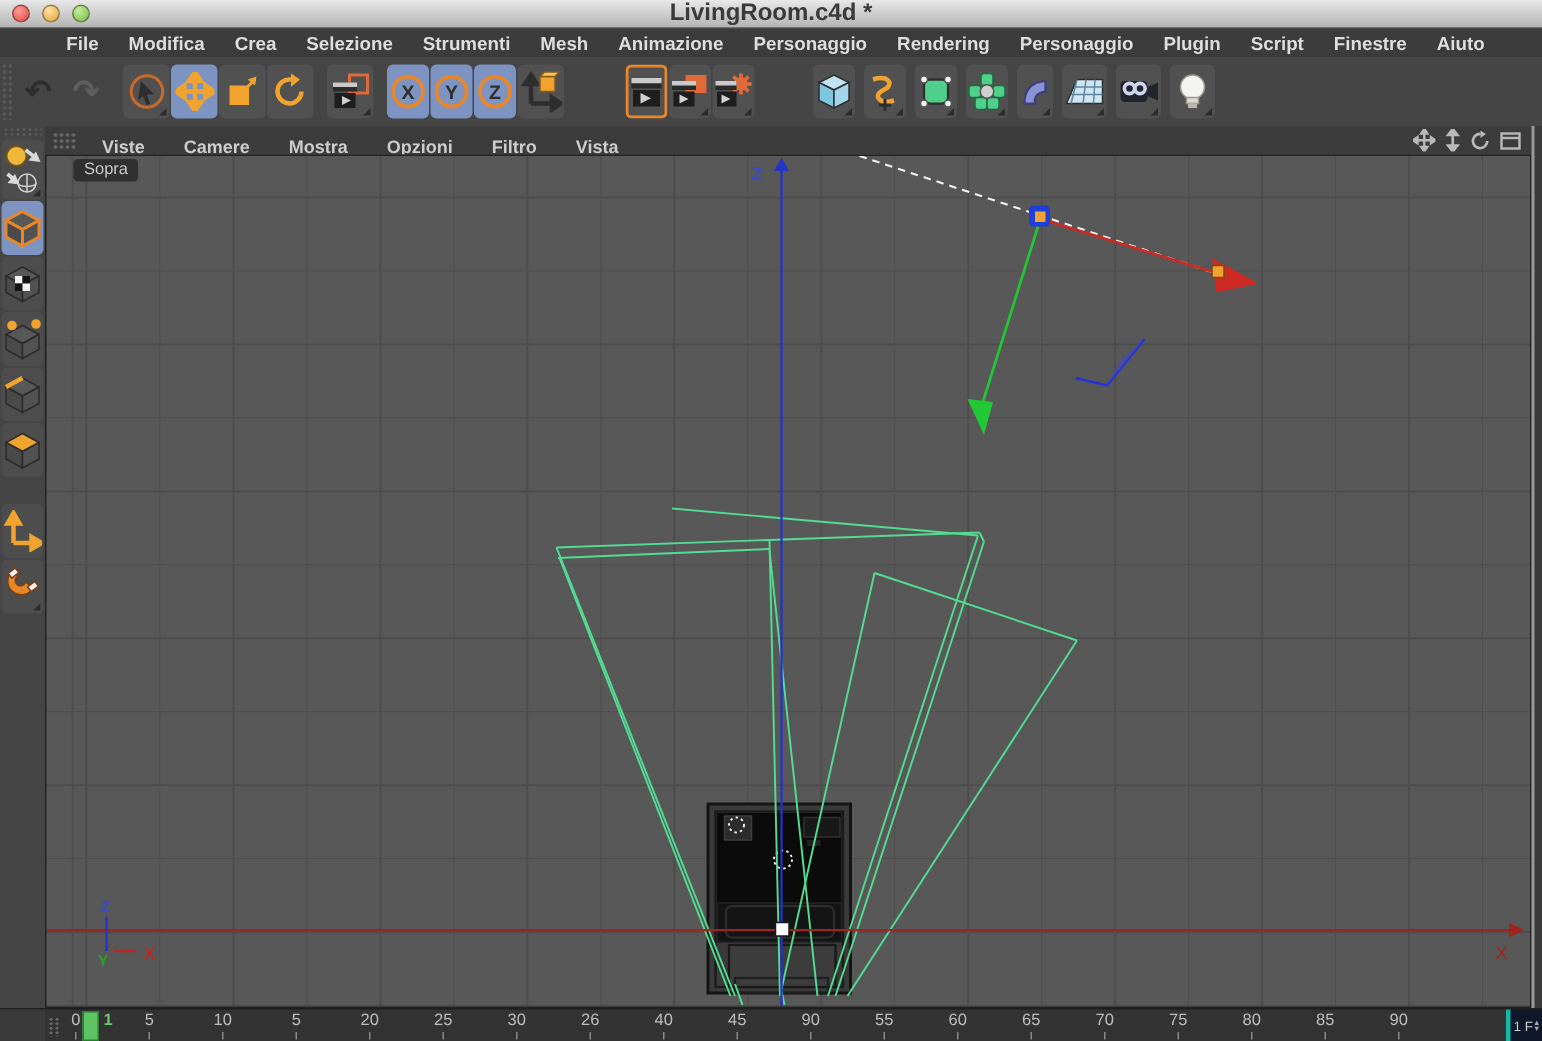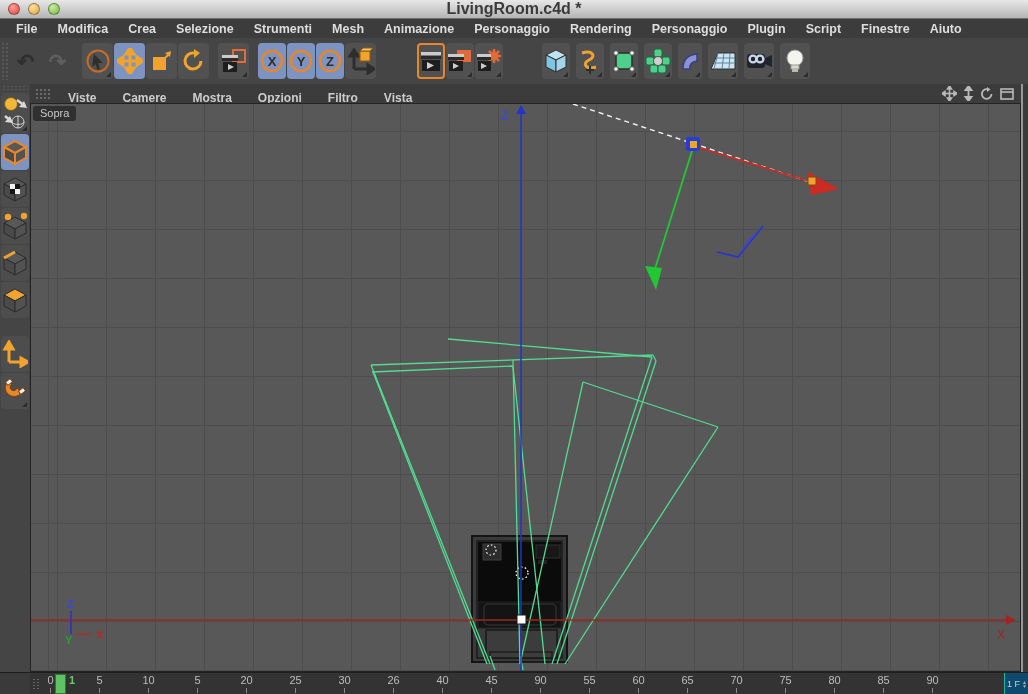--- a/index.html
+++ b/index.html
@@ -12,21 +12,21 @@
     border-bottom:1px solid #6f6f6f;display:flex;align-items:center;}
   .traffic{display:flex;gap:8px;margin-left:8px;}
   .light{width:12px;height:12px;border-radius:50%;border:1px solid rgba(0,0,0,.35);}
   .light.red{background:radial-gradient(circle at 35% 30%,#ff9d97,#dc4840);}
   .light.yellow{background:radial-gradient(circle at 35% 30%,#ffe2a0,#dfa13a);}
   .light.green{background:radial-gradient(circle at 35% 30%,#c6eda0,#78b73e);}
   .win-title{position:absolute;left:0;right:0;text-align:center;font-size:16px;font-weight:700;color:#3a3a3a;}
 
   
   .menubar{position:absolute;left:0;top:19px;width:100%;height:19px;background:#3c3c3c;
-    display:flex;align-items:center;padding-left:6px;}
+    display:flex;align-items:center;padding-left:6px;justify-content:center;}
   .menubar .mitem{color:#dedede;font-size:12.5px;font-weight:600;padding:0 10px;cursor:default;}
 
   
   .toolbar{position:absolute;left:0;top:38px;width:100%;height:46px;background:#454545;
     display:flex;align-items:center;}
   .tb-handle{width:7px;height:38px;margin:0 2px 0 1px;
     background-image:radial-gradient(#585858 1px,transparent 1.2px);background-size:4px 4px;}
   .tb-group{display:flex;align-items:center;gap:1px;margin-right:9px;}
   .tbtn{position:relative;width:31px;height:36px;border-radius:4px;background:#515151;
     display:flex;align-items:center;justify-content:center;cursor:pointer;}
@@ -57,38 +57,38 @@
   .sbtn.active{background:#7d93c1;}
   .sb-gap{height:16px;}
 
   
   .viewport{position:absolute;left:30px;top:103px;width:991px;height:569px;
     border:1px solid #232323;background:#585858;
     background-image:
       repeating-linear-gradient(to right,#4d4d4d 0 1px,transparent 1px 49px),
       repeating-linear-gradient(to bottom,#4d4d4d 0 1px,transparent 1px 49px);
     background-position:26px 27px;overflow:hidden;}
-  .view-label{position:absolute;left:2px;top:2px;background:rgba(42,42,42,.88);color:#c9c9c9;
+  .view-label{position:absolute;left:18px;top:2px;background:rgba(42,42,42,.88);color:#c9c9c9;
     font-size:11px;padding:1px 7px 2px;border-radius:3px;z-index:5;}
   .vp-svg{position:absolute;left:0;top:0;z-index:2;}
   .right-strip{position:absolute;right:0;top:84px;width:7px;bottom:22px;background:#3a3a3a;border-left:2px solid #989898;}
 
   
   .timeline{position:absolute;left:0;bottom:0;width:100%;height:22px;background:#333333;border-top:1px solid #1f1f1f;}
   .tl-corner{position:absolute;left:0;top:0;width:30px;height:22px;background:#3a3a3a;}
   .tl-handle{position:absolute;left:31px;top:5px;width:8px;height:13px;
     background-image:radial-gradient(#666 1px,transparent 1.2px);background-size:4px 3px;}
   .ruler{position:absolute;left:30px;top:0;width:974px;height:22px;overflow:hidden;}
   .ticks{position:absolute;left:-4px;top:0;display:flex;}
   .tick{width:49px;height:22px;display:flex;flex-direction:column;align-items:center;}
   .tick-num{font-size:11px;color:#bdbdbd;line-height:15px;}
   .tick-mark{width:1px;height:5px;background:#8a8a8a;}
   .playhead{position:absolute;left:25px;top:1px;width:11px;height:20px;background:#5ec463;border:1px solid #2e7a33;cursor:ew-resize;}
   .playhead-label{position:absolute;left:39px;top:1px;font-size:11px;font-weight:700;color:#69c86a;}
-  .framebox{position:absolute;right:0;top:0;width:24px;height:22px;background:#0c4a6e;border-left:1px solid #14b8a6;
+  .framebox{position:absolute;right:0;top:0;width:24px;height:22px;background:#0f172a;border-left:3px solid #14b8a6;
     display:flex;align-items:center;}
   .framebox .fval{font-size:9px;color:#cfcfcf;padding-left:2px;white-space:nowrap;}
   .stepper{margin-left:auto;display:flex;flex-direction:column;line-height:4px;padding-right:1px;cursor:pointer;}
   .stepper span{font-size:5px;color:#aaa;}
 </style>
 </head>
 <body>
 
 <div id="app">
 

